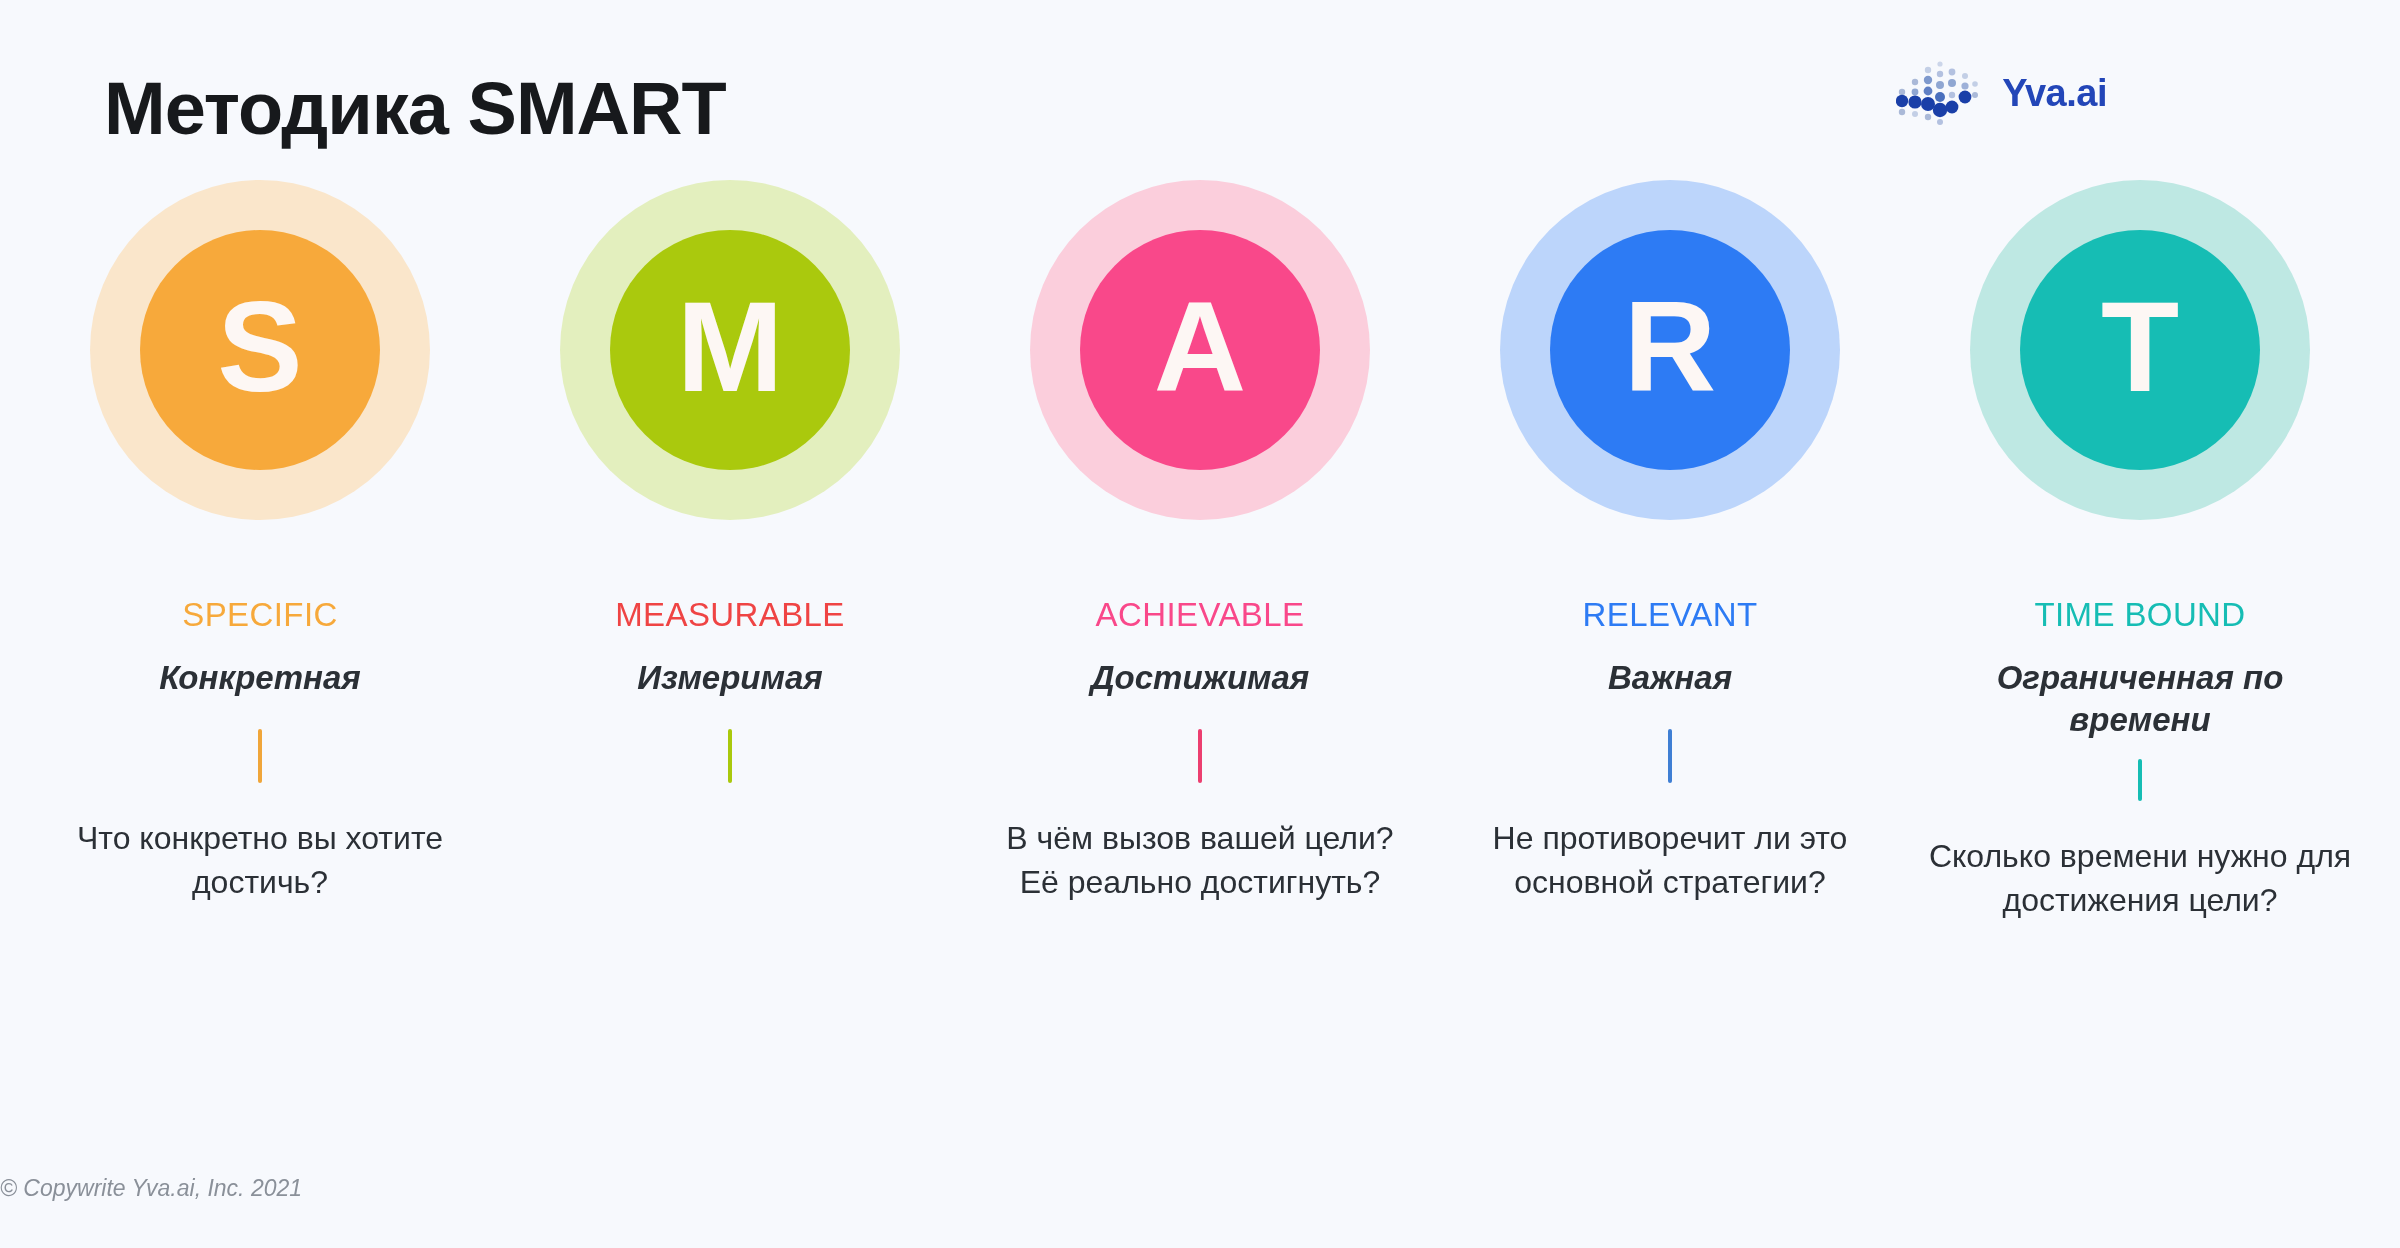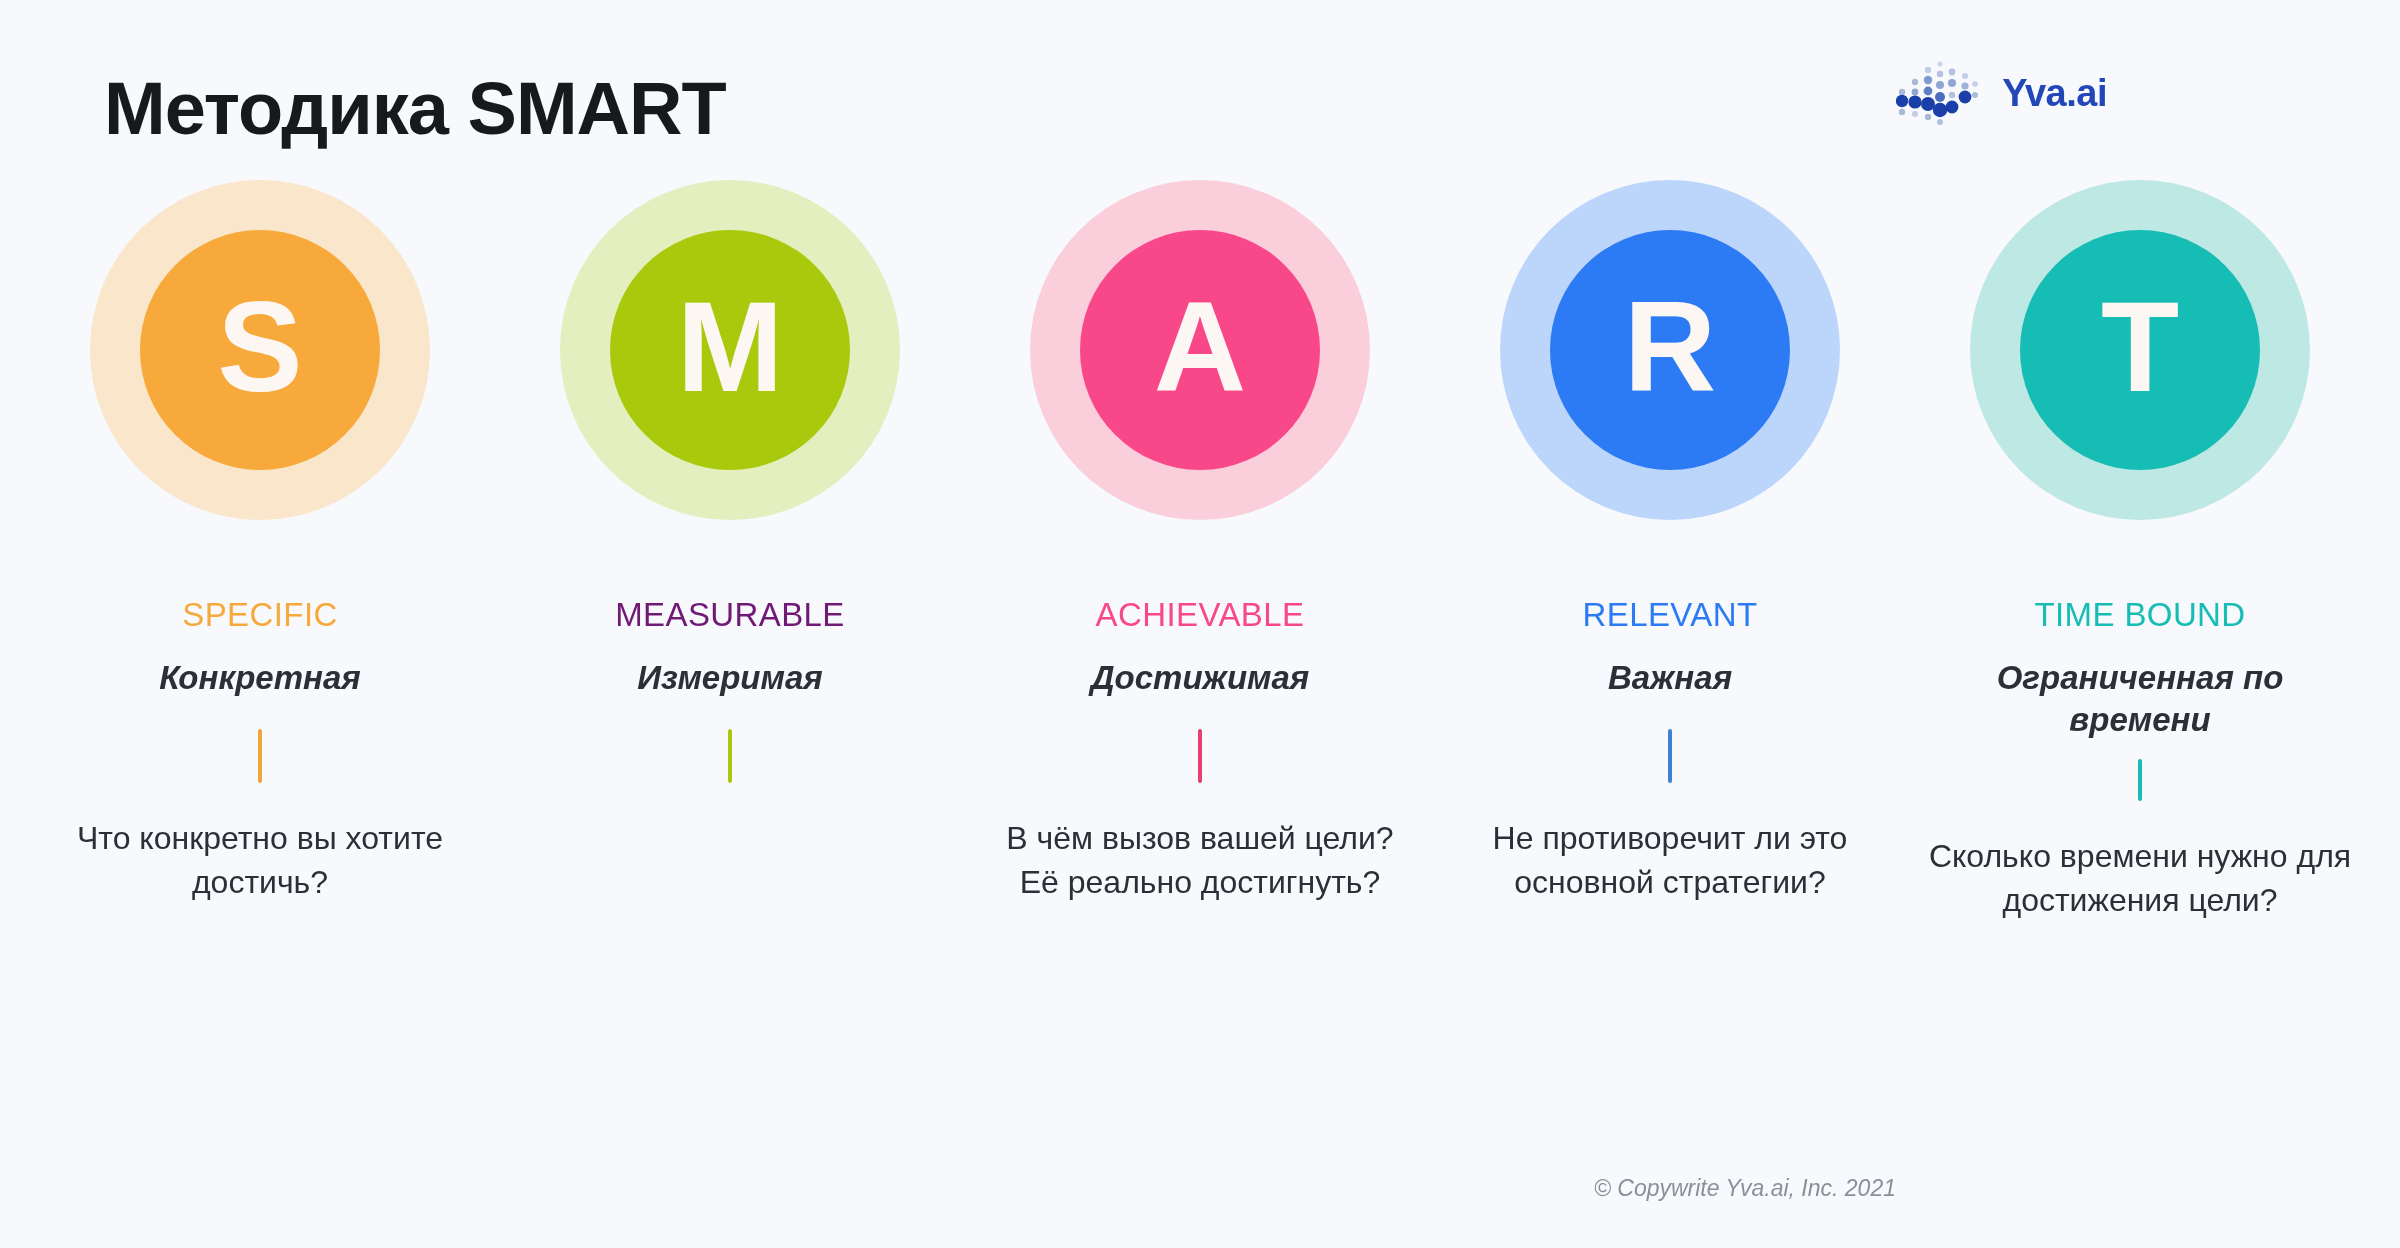--- a/index.html
+++ b/index.html
@@ -127,21 +127,21 @@
     text-align: center;
     line-height: 1.36;
     max-width: 430px;
   }
 
   .footer {
     position: absolute;
     left: 0;
     bottom: 46px;
     width: 1896px;
-    text-align: right;
+    text-align: left;
     font-size: 23px;
     font-style: italic;
     color: #8a9099;
   }
 </style>
 </head>
 <body>
 
 <div class="header">
   <div class="page-title">Методика SMART</div>
@@ -202,21 +202,21 @@
     <div class="divider" style="background:#f0a63a;"></div>
     <div class="question">Что конкретно вы хотите достичь?</div>
   </div>
 
   <div class="column">
     <div class="ring" style="background:#e3efbe;">
       <div class="disc" style="background:#aac90d;">
         <span class="disc-letter">M</span>
       </div>
     </div>
-    <div class="eng-label" style="color:#701a75;">MEASURABLE</div>
+    <div class="eng-label" style="color:#ef4444;">MEASURABLE</div>
     <div class="ru-label">Измеримая</div>
     <div class="divider" style="background:#aac90d;"></div>
   </div>
 
   <div class="column">
     <div class="ring" style="background:#fbcedc;">
       <div class="disc" style="background:#f9488a;">
         <span class="disc-letter">A</span>
       </div>
     </div>

